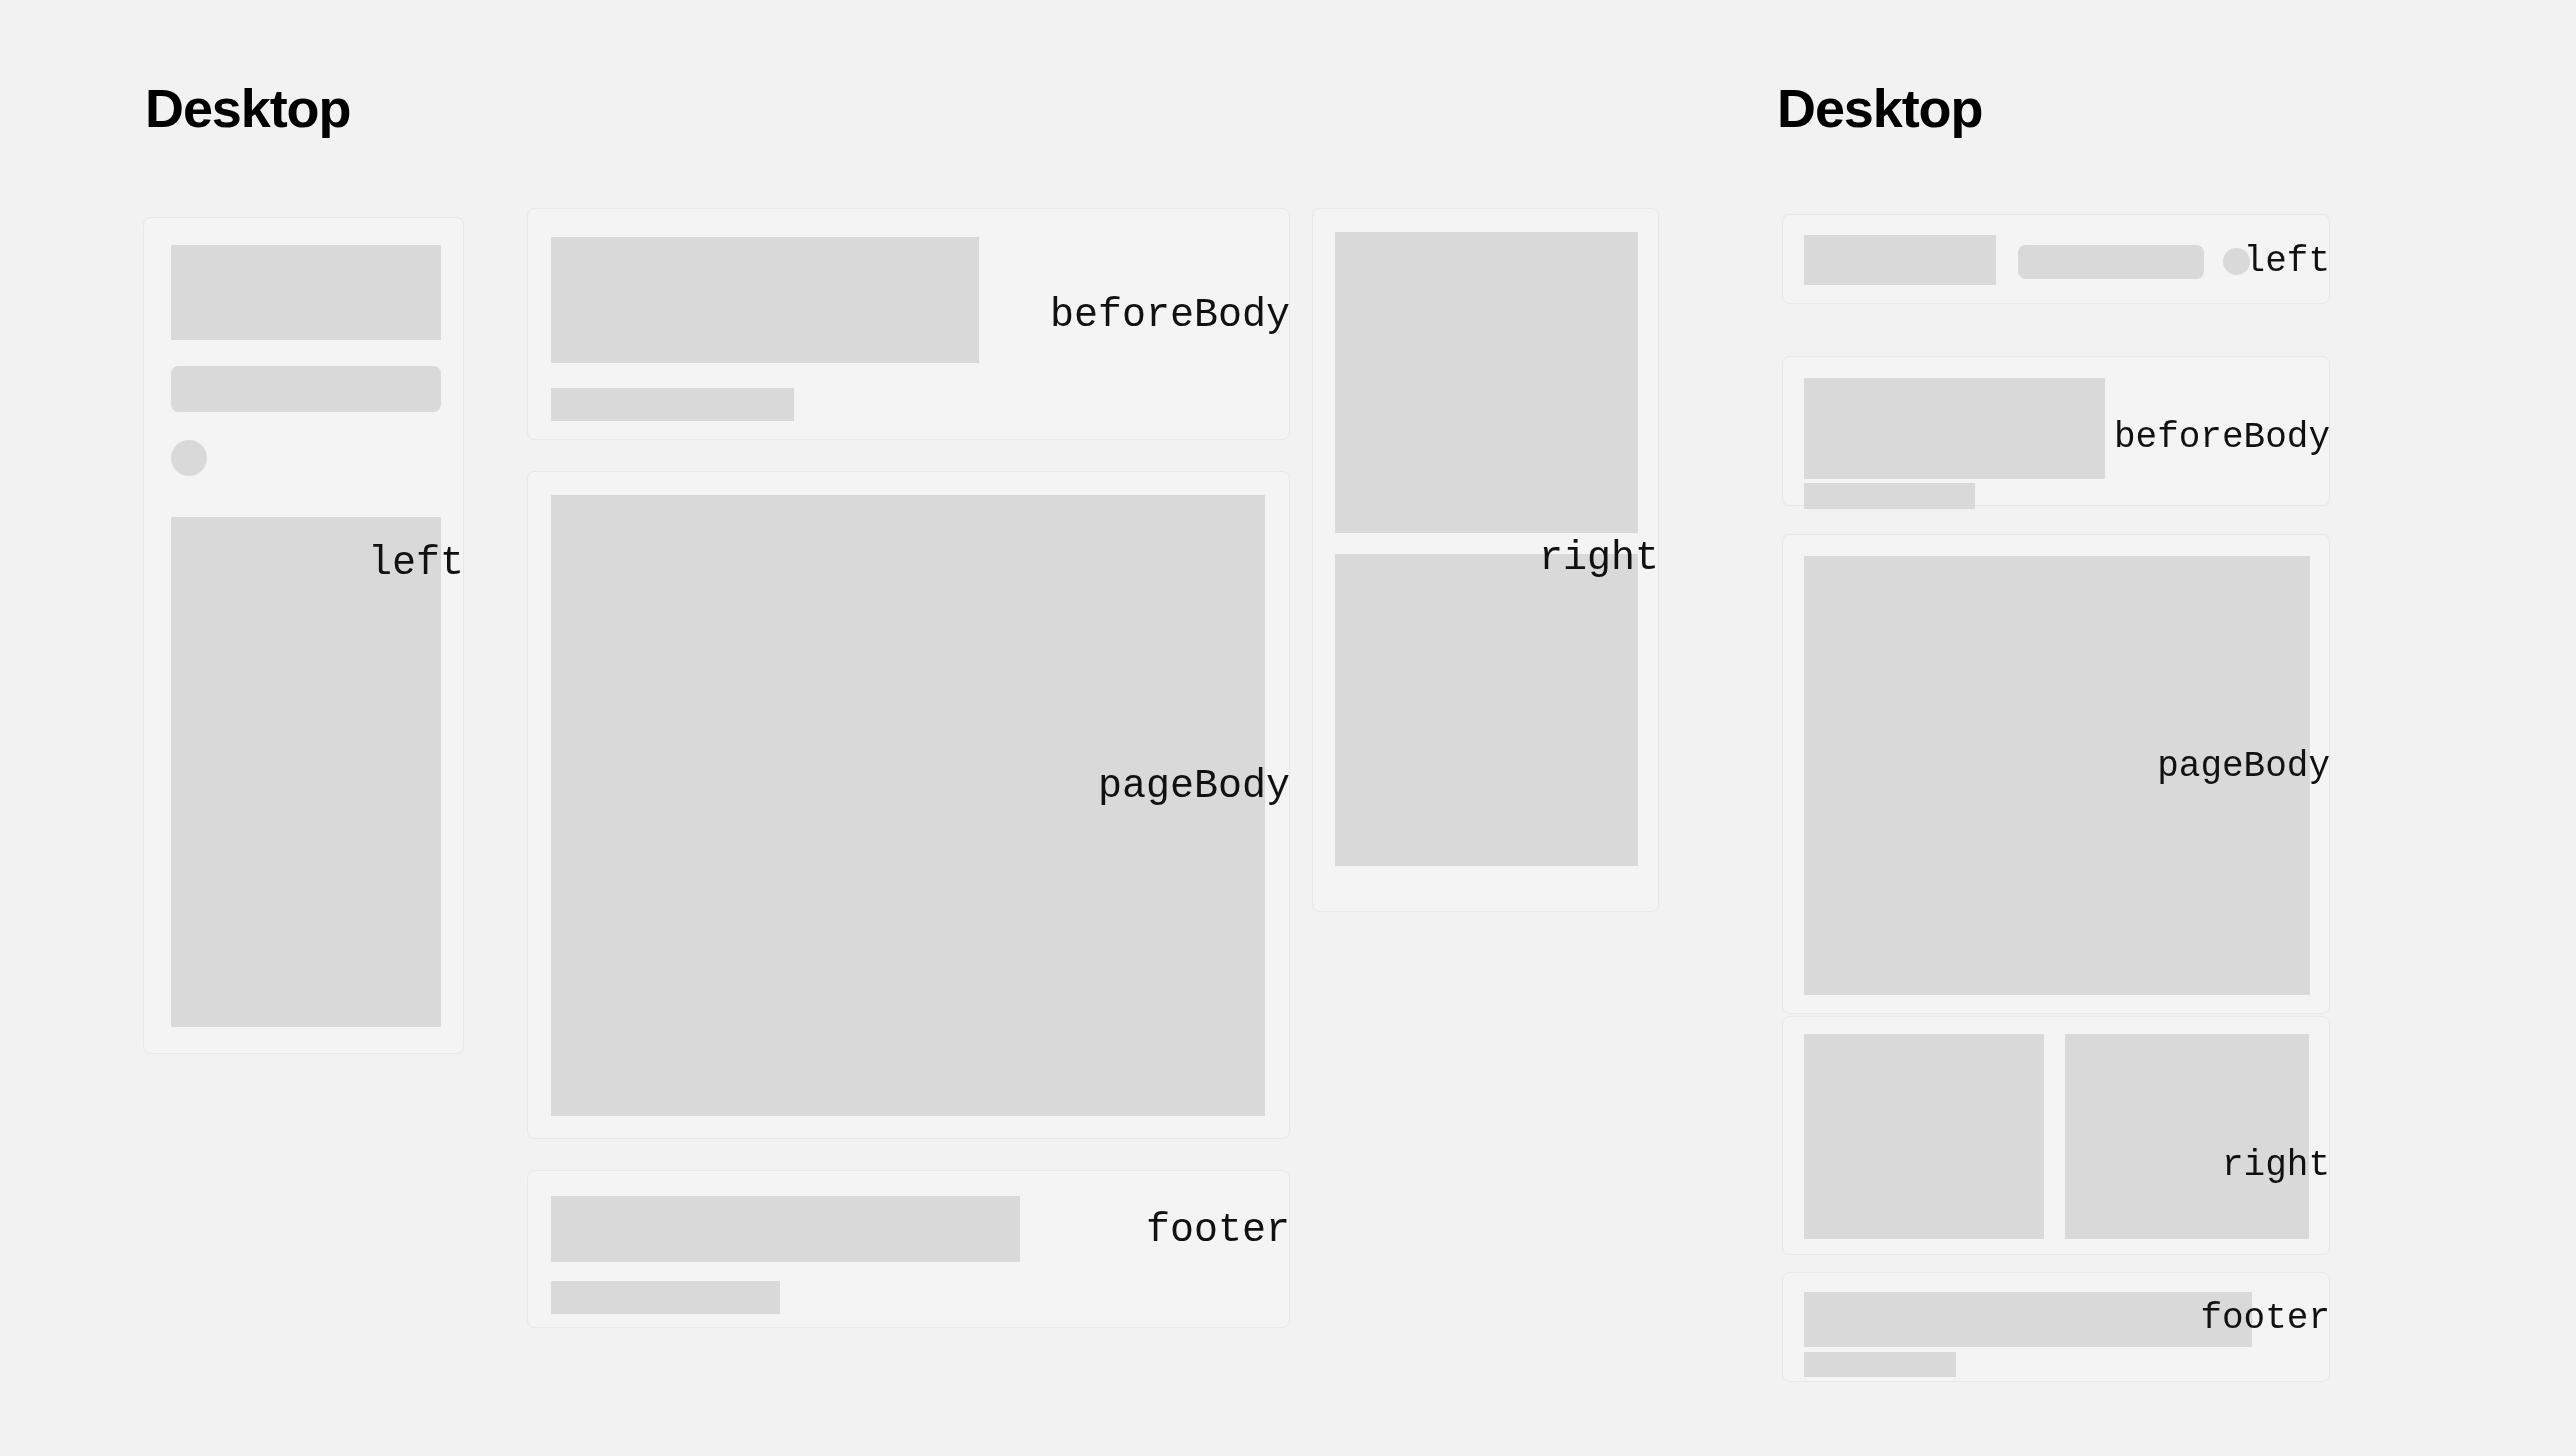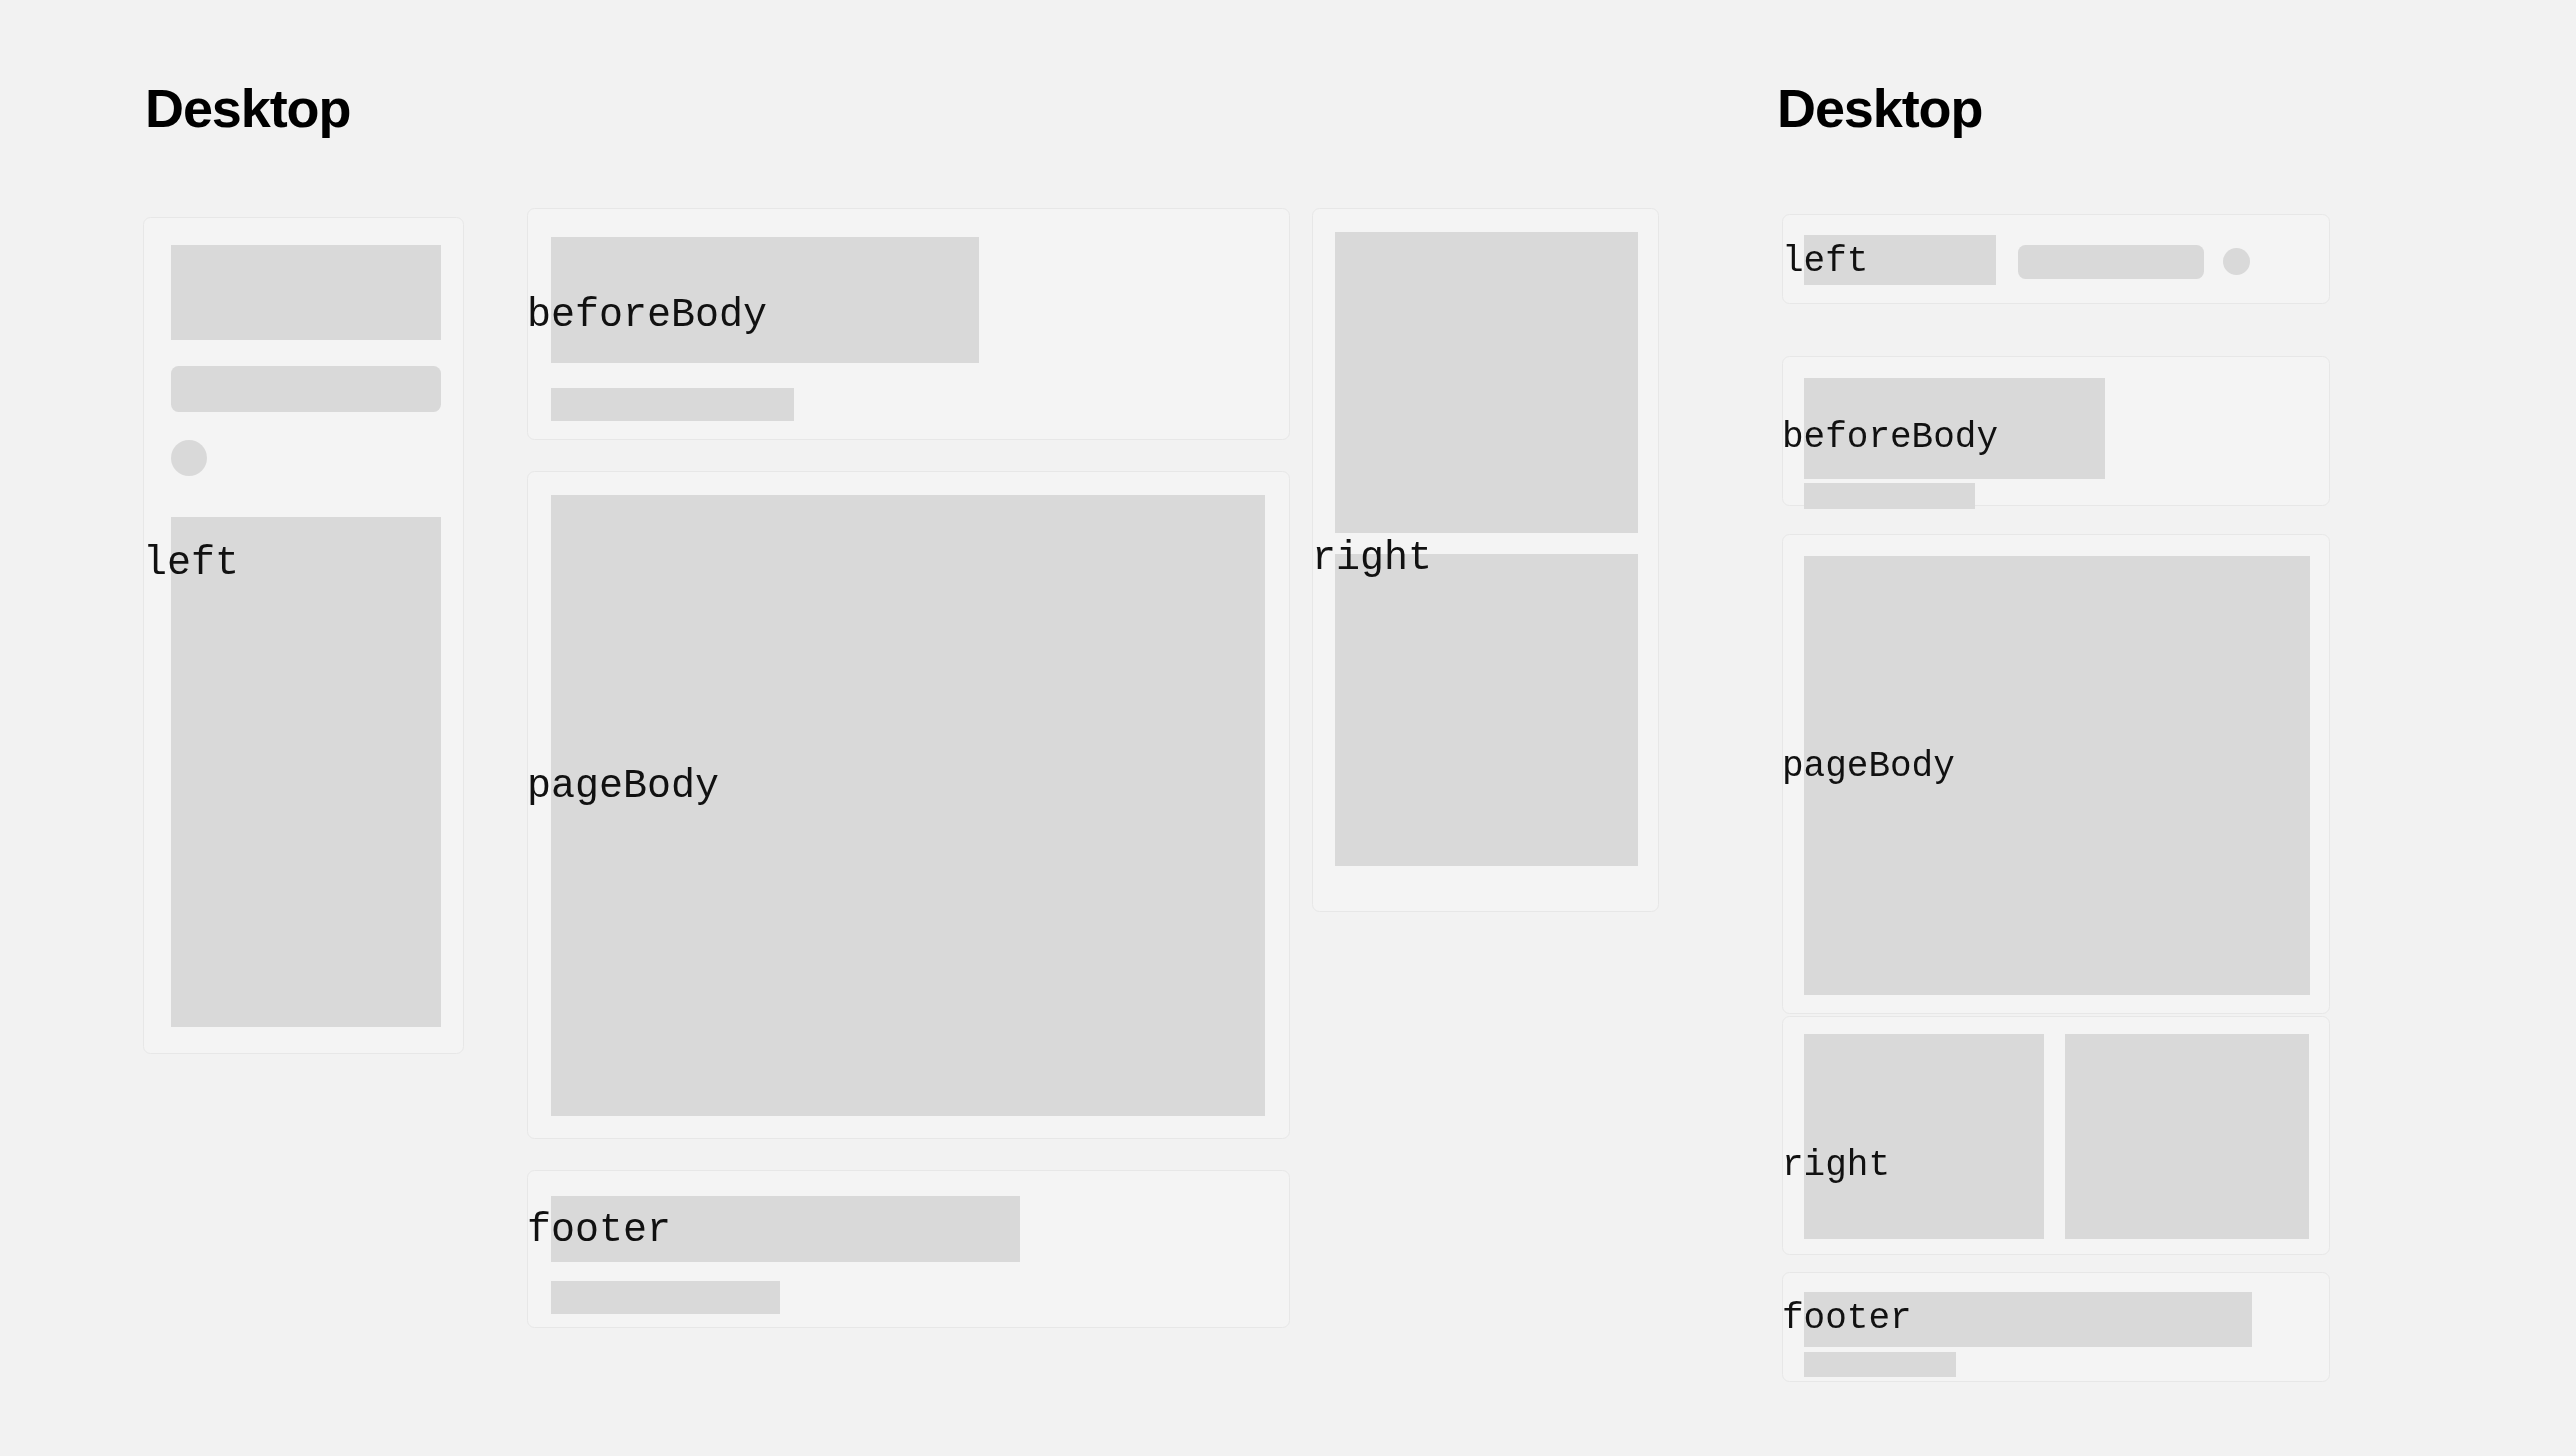--- a/index.html
+++ b/index.html
@@ -42,21 +42,21 @@
   }
   .blk.round  { border-radius: 7.5px; }
   .blk.circle { border-radius: 50%; }
 
   
   .slot-label {
     position: absolute;
     font-family: "Liberation Mono", "DejaVu Sans Mono", monospace;
     color: #111111;
     white-space: nowrap;
-    text-align: left;
+    text-align: right;
     pointer-events: none;
     z-index: 5;
   }
 </style>
 </head>
 <body>
 
 <div class="stage">
 
   <h1 class="section-heading" id="heading-desktop">Desktop</h1>

